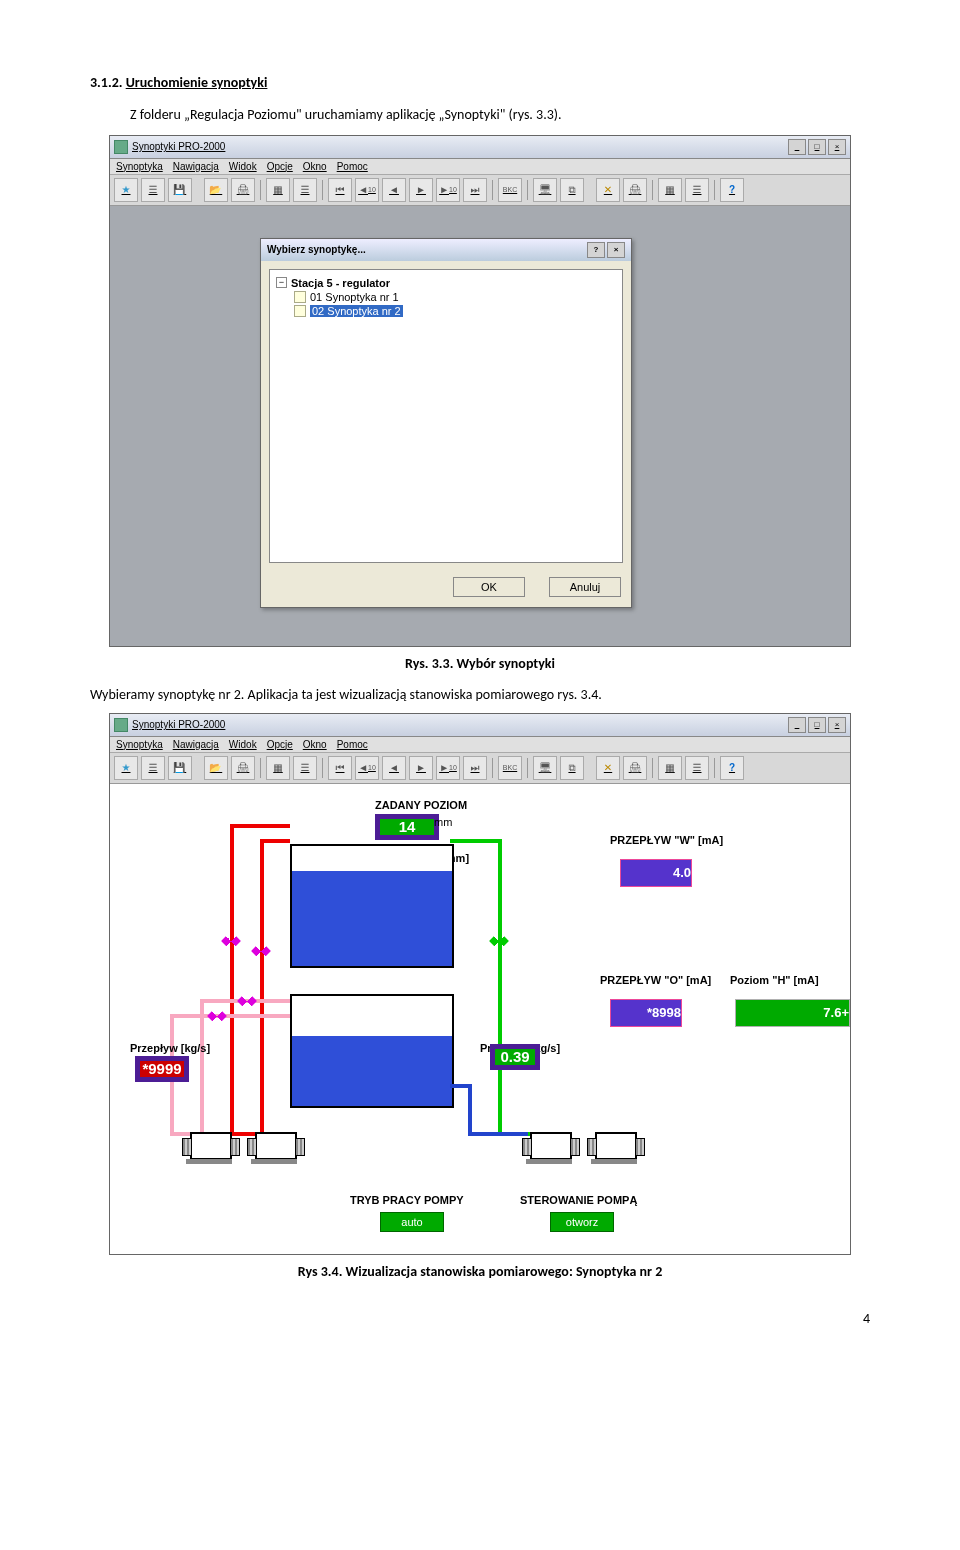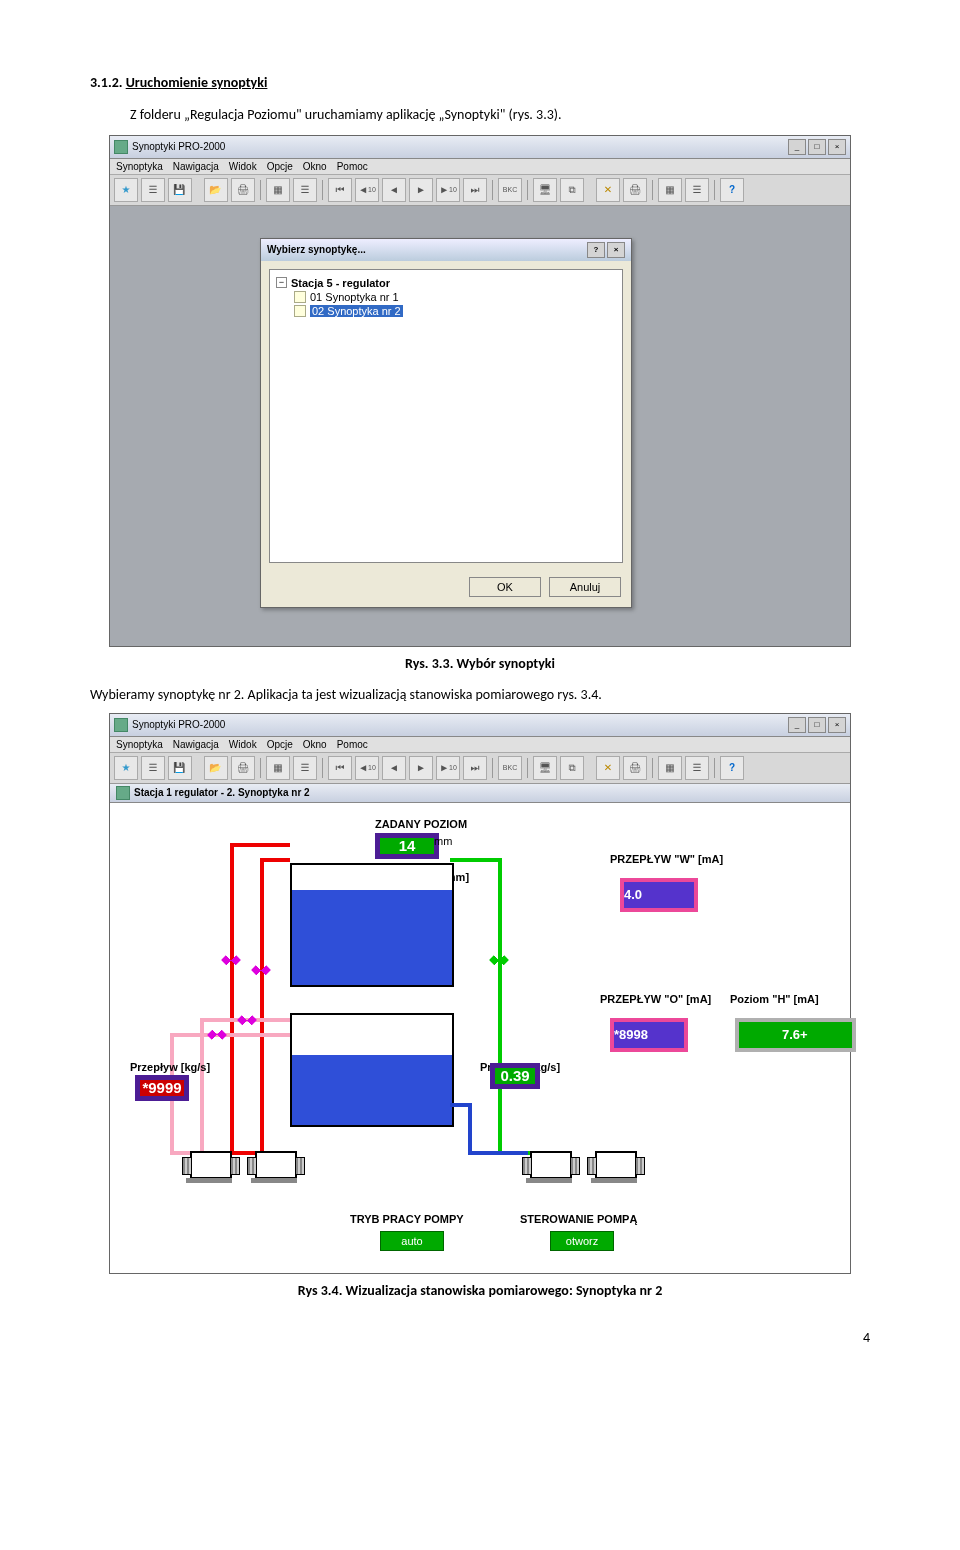--- a/index.html
+++ b/index.html
@@ -3,21 +3,21 @@
 <meta charset="utf-8">
 <style>
   body { font-family: Calibri, Arial, sans-serif; margin: 0; padding: 60px 90px; background: #fff; width: 780px; font-size: 14px; color: #000; }
   .sec-num { font-weight: bold; }
   .sec-title { font-weight: bold; text-decoration: underline; }
   .body-text { margin: 4px 0 10px 0; padding-left: 40px; line-height: 1.4; }
   .fig-caption { text-align: center; font-weight: bold; margin: 6px 0 14px 0; }
   .page-num { text-align: right; margin-top: 30px; }
 
   
-  .app-window { border: 1px solid #666; background: #b8bcc0; margin: 0 auto 8px auto; font-family: Tahoma, Arial, sans-serif; font-size: 10px; }
+  .app-window { border: 1px solid #666; background: #b8bcc0; margin: 0 auto 8px auto; font-family: Tahoma, Arial, sans-serif; font-size: 10px; text-decoration: underline; }
   .titlebar { background: linear-gradient(#e8ecf4,#c8d0e0); display:flex; align-items:center; justify-content:space-between; padding:2px 4px; height:18px; border-bottom:1px solid #888; }
   .titlebar-left { display:flex; align-items:center; gap:4px; }
   .tb-icon { width:12px; height:12px; background:#6a8; border:1px solid #486; }
   .win-btns { display:flex; gap:2px; }
   .win-btn { width:16px; height:14px; background:#d4d4d4; border:1px solid #888; display:flex; align-items:center; justify-content:center; font-size:8px; }
   .menubar { display:flex; gap:10px; padding:2px 6px; background:#e0e0e0; border-bottom:1px solid #aaa; }
   .toolbar { display:flex; gap:3px; padding:3px 4px; background:#d8d8d8; border-bottom:1px solid #999; flex-wrap:wrap; align-items:center; }
   .tbtn { width:22px; height:22px; background:#e8e8e8; border:1px solid #aaa; display:flex; align-items:center; justify-content:center; font-size:10px; color:#555; }
   .tbtn.star::before{content:"★";color:#39c;}
   .tbtn.save::before{content:"💾";}
@@ -43,31 +43,31 @@
   
   .dialog { position:absolute; left:150px; top:20px; width:370px; background:#ece9d8; border:1px solid #666; box-shadow:2px 2px 4px rgba(0,0,0,0.3);margin-top:12px; }
   .dlg-title { background:linear-gradient(#eef,#bcd); padding:3px 6px; font-weight:bold; display:flex; justify-content:space-between; align-items:center; }
   .dlg-title .r { display:flex; gap:2px;}
   .tree-box { background:#fff; border:1px solid #888; margin:8px; height:280px; padding:6px 4px; font-size:11px; }
   .tree-row { padding:1px 2px; display:flex; align-items:center; gap:4px; }
   .tree-indent1 { margin-left:18px; }
   .tree-sel { background:#316ac5; color:#fff; }
   .exp { display:inline-block; width:9px; height:9px; border:1px solid #888; text-align:center; line-height:8px; font-size:9px; }
   .node-ico { display:inline-block; width:10px; height:10px; background:#ffd; border:1px solid #aa8; }
-  .dlg-btns { display:flex; justify-content:flex-end; gap:8px; padding:6px 10px 10px; }
+  .dlg-btns { display:flex; justify-content:flex-end; gap:24px; padding:6px 10px 10px; }
   .dlg-btn { width:72px; height:20px; background:#ece9d8; border:1px solid #888; font-size:11px; }
 
   
   .app-window.fig2 { width:740px; }
   .sub-titlebar { background:linear-gradient(#e8ecf4,#c8d0e0); padding:2px 6px; border-bottom:1px solid #888; font-weight:bold; display:flex; align-items:center; gap:4px;}
   .canvas2 { background:#fff; height:470px; position:relative; }
 
   .label { position:absolute; font-size:11px; font-weight:bold; font-family: Arial,sans-serif; }
   .val-box { position:absolute; width:54px; height:16px; background:#0a0; color:#fff; text-align:center; border:5px solid #4c1d95; font-size:15px; line-height:16px; font-weight:bold; }
-  .disp-box { position:absolute; width:70px; height:26px; background:#53c; border:4px solid #ec4899; color:#fff; text-align:left; font-size:13px; line-height:26px; font-weight:bold; }
+  .disp-box { position:absolute; width:70px; height:26px; background:#53c; border:1px solid #ec4899; color:#fff; text-align:right; font-size:13px; line-height:26px; font-weight:bold; }
   .disp-box.green { background:#0a0; border-color:#b0b0b0;padding-left:43px; }
 
   
   .tank { position:absolute; border:2px solid #000; background:#fff; overflow:hidden; }
   .water { position:absolute; left:0; right:0; bottom:0; background:#2f4fd8; }
   .pipe-red { position:absolute; background:#e00; }
   .pipe-pink { position:absolute; background:#f8a8c0; }
   .pipe-green { position:absolute; background:#0c0; }
   .pipe-blue { position:absolute; background:#24c; }
   .valve { position:absolute; width:14px; height:14px; }
@@ -230,24 +230,20 @@
     <div class="tbtn copy"></div>
     <div class="tspacer"></div>
     <div class="tbtn tools"></div>
     <div class="tbtn print"></div>
     <div class="tsep"></div>
     <div class="tbtn grid"></div>
     <div class="tbtn list"></div>
     <div class="tsep"></div>
     <div class="tbtn help"></div>
   </div>
-  <div class="sub-titlebar">
-    <span class="tb-icon"></span>
-    <span>Stacja 1 regulator - 2. Synoptyka nr 2</span>
-  </div>
 
   <div class="canvas2">
 
     <div class="label" style="left:265px; top:15px;">ZADANY POZIOM</div>
     <div class="val-box" style="left:265px; top:30px; background:#0a0;">14</div>
     <div class="label" style="left:324px; top:32px; font-weight:normal;">mm</div>
 
     <div class="label" style="left:500px; top:50px;">PRZEPŁYW "W" [mA]</div>
     <div class="disp-box" style="left:510px; top:75px;">4.0</div>
 

